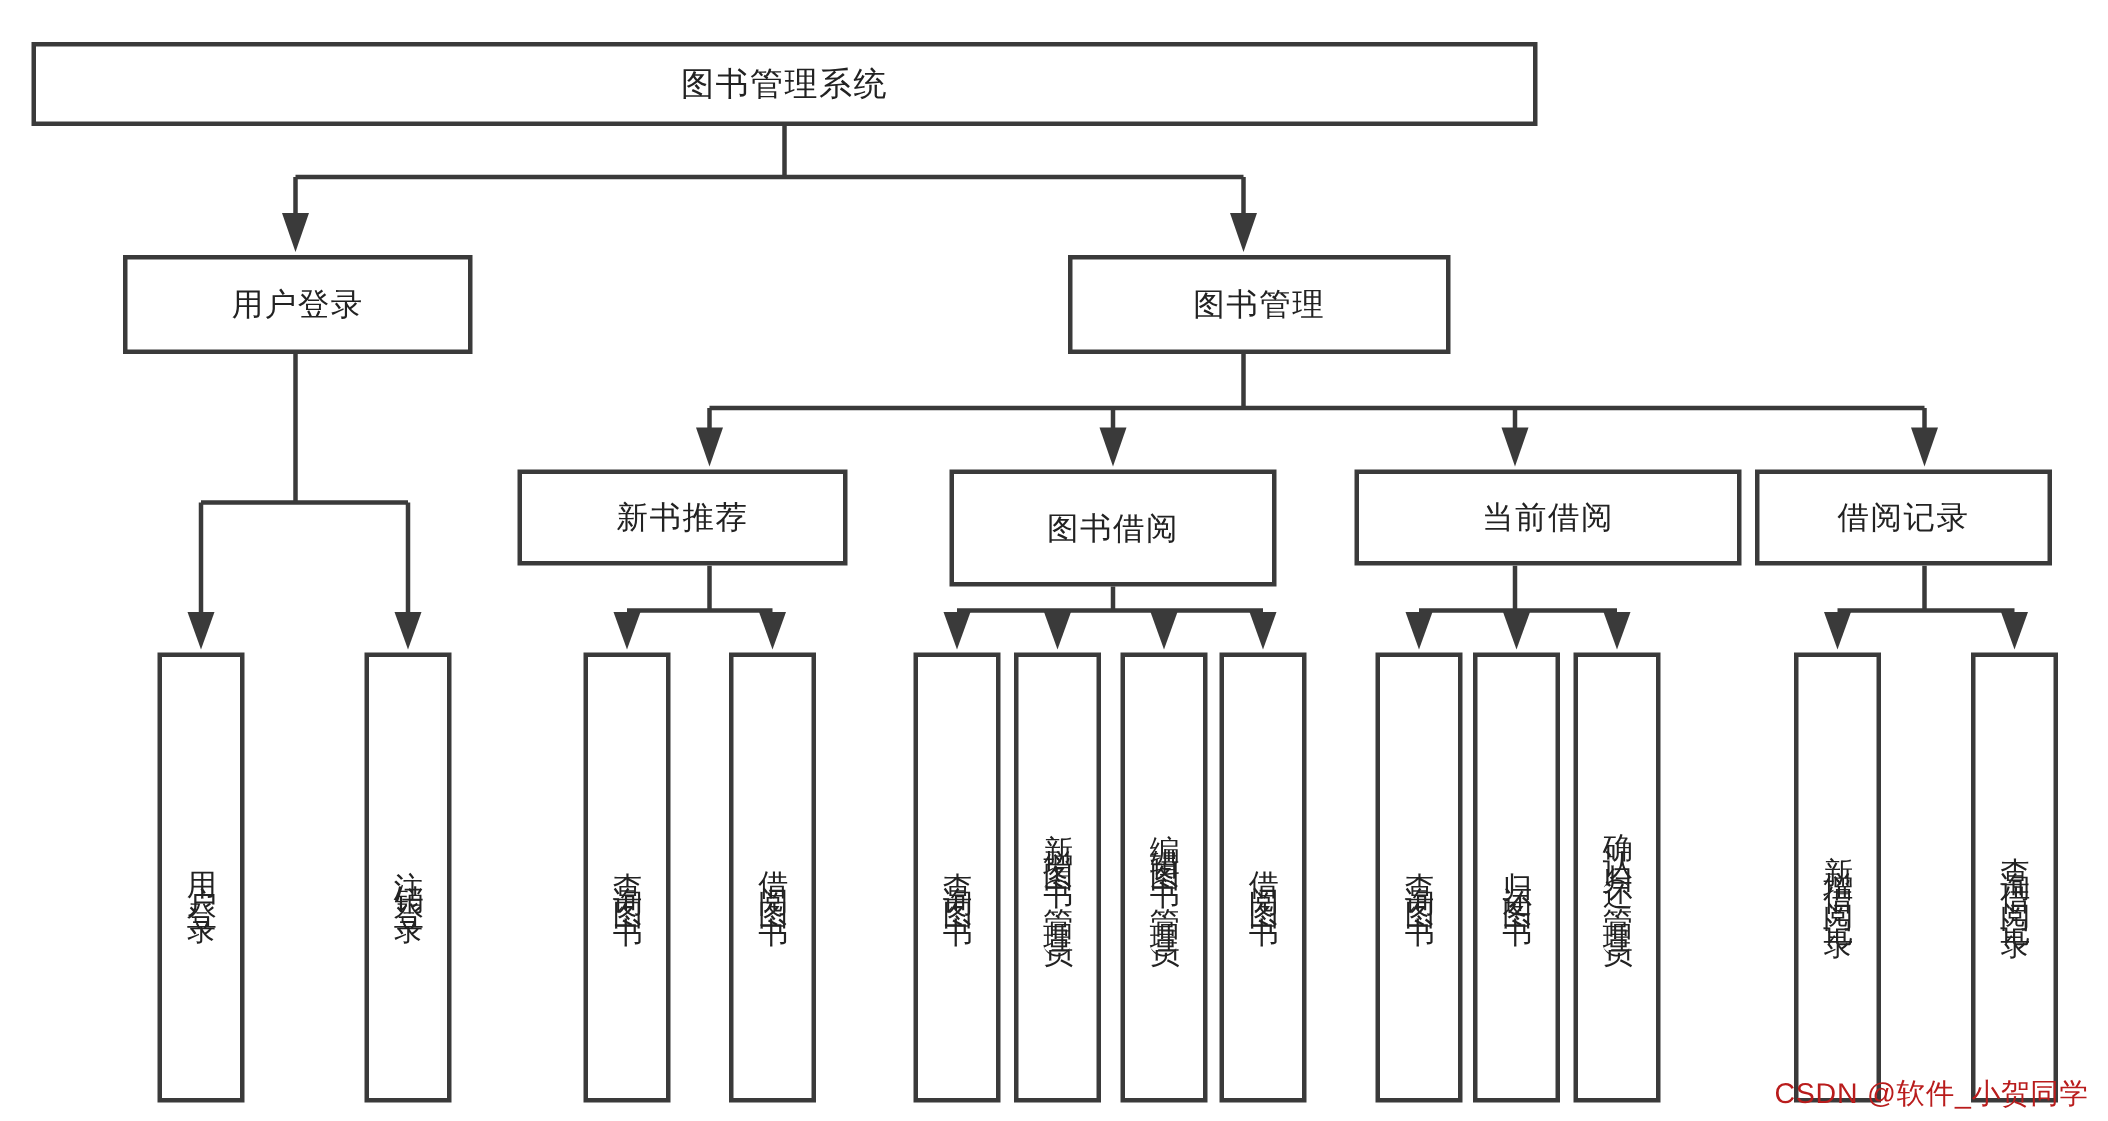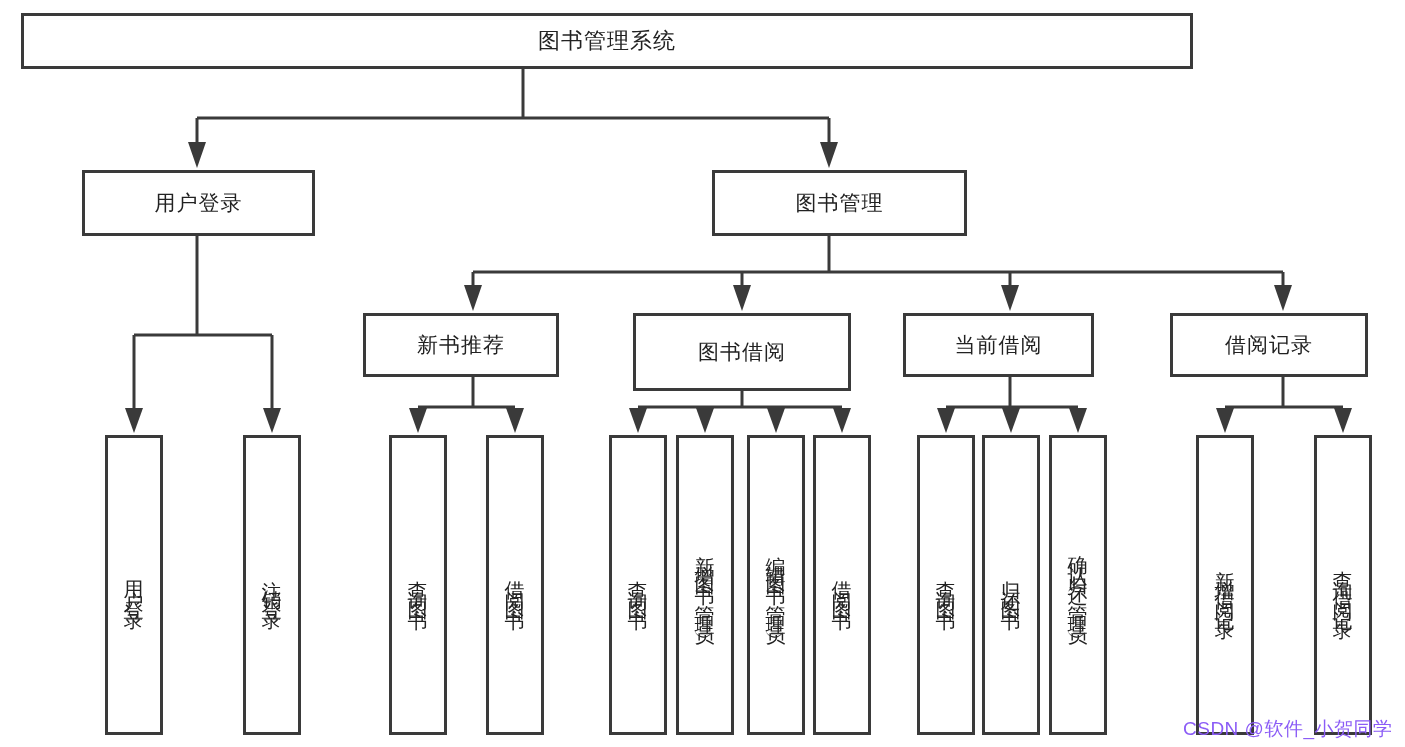--- a/index.html
+++ b/index.html
@@ -44,21 +44,21 @@
     font-size: 20px;
     letter-spacing: 10px;
     line-height: 22px;
     white-space: nowrap;
   }
   .watermark {
     position: absolute;
     left: 1183px;
     top: 716px;
     font-size: 19px;
-    color: #8b5cf6;
+    color: #b91c1c;
     letter-spacing: 0.5px;
     white-space: nowrap;
   }
 </style>
 </head>
 <body>
 
 <div class="canvas">
 
   <svg class="connectors" width="1405" height="747" viewBox="0 0 1405 747">
@@ -112,38 +112,38 @@
       <polygon points="767,408 785,408 776,433"></polygon>
       <polygon points="833,408 851,408 842,433"></polygon>
       <polygon points="937,408 955,408 946,433"></polygon>
       <polygon points="1002,408 1020,408 1011,433"></polygon>
       <polygon points="1069,408 1087,408 1078,433"></polygon>
       <polygon points="1216,408 1234,408 1225,433"></polygon>
       <polygon points="1334,408 1352,408 1343,433"></polygon>
     </g>
   </svg>
 
-  <div class="node hbox root" style="left:21px;top:13px;width:1172px;height:56px">
+  <div class="node hbox root" style="left:21px;top:28px;width:1004px;height:56px">
     <span>图书管理系统</span>
   </div>
 
   <div class="node hbox" style="left:82px;top:170px;width:233px;height:66px">
     <span>用户登录</span>
   </div>
   <div class="node hbox" style="left:712px;top:170px;width:255px;height:66px">
     <span>图书管理</span>
   </div>
 
-  <div class="node hbox" style="left:363px;top:313px;width:196px;height:64px">
+  <div class="node hbox" style="left:345px;top:313px;width:220px;height:64px">
     <span>新书推荐</span>
   </div>
   <div class="node hbox" style="left:633px;top:313px;width:218px;height:78px">
     <span>图书借阅</span>
   </div>
-  <div class="node hbox" style="left:903px;top:313px;width:191px;height:64px">
+  <div class="node hbox" style="left:903px;top:313px;width:258px;height:64px">
     <span>当前借阅</span>
   </div>
   <div class="node hbox" style="left:1170px;top:313px;width:198px;height:64px">
     <span>借阅记录</span>
   </div>
 
   <div class="node vbox" style="left:105px;top:435px;width:58px;height:300px">
     <span>用户登录</span>
   </div>
   <div class="node vbox" style="left:243px;top:435px;width:58px;height:300px">

